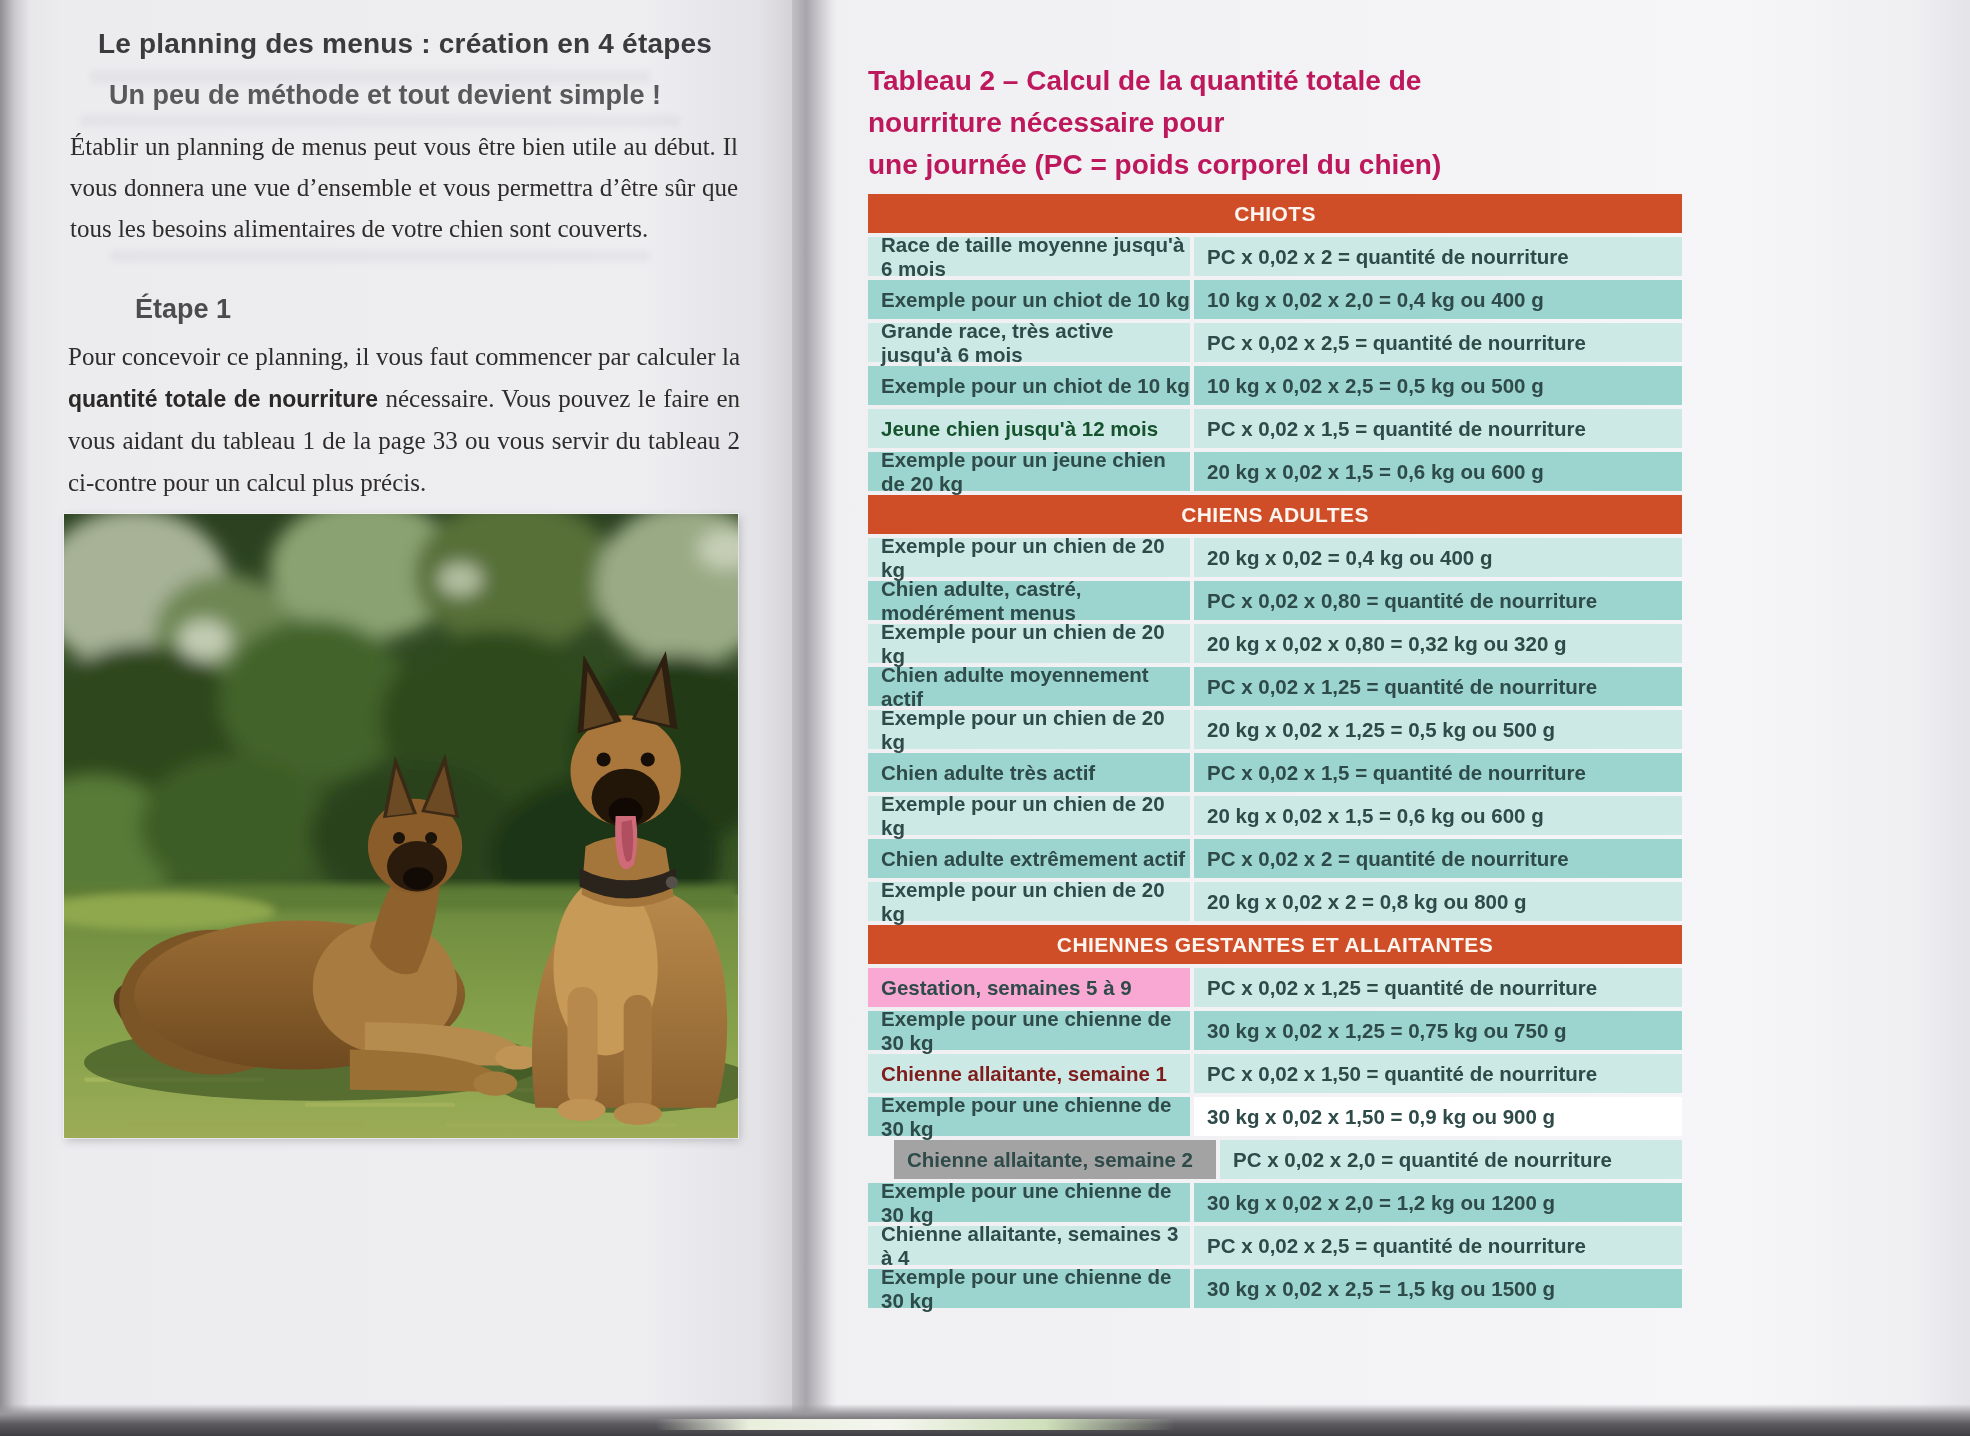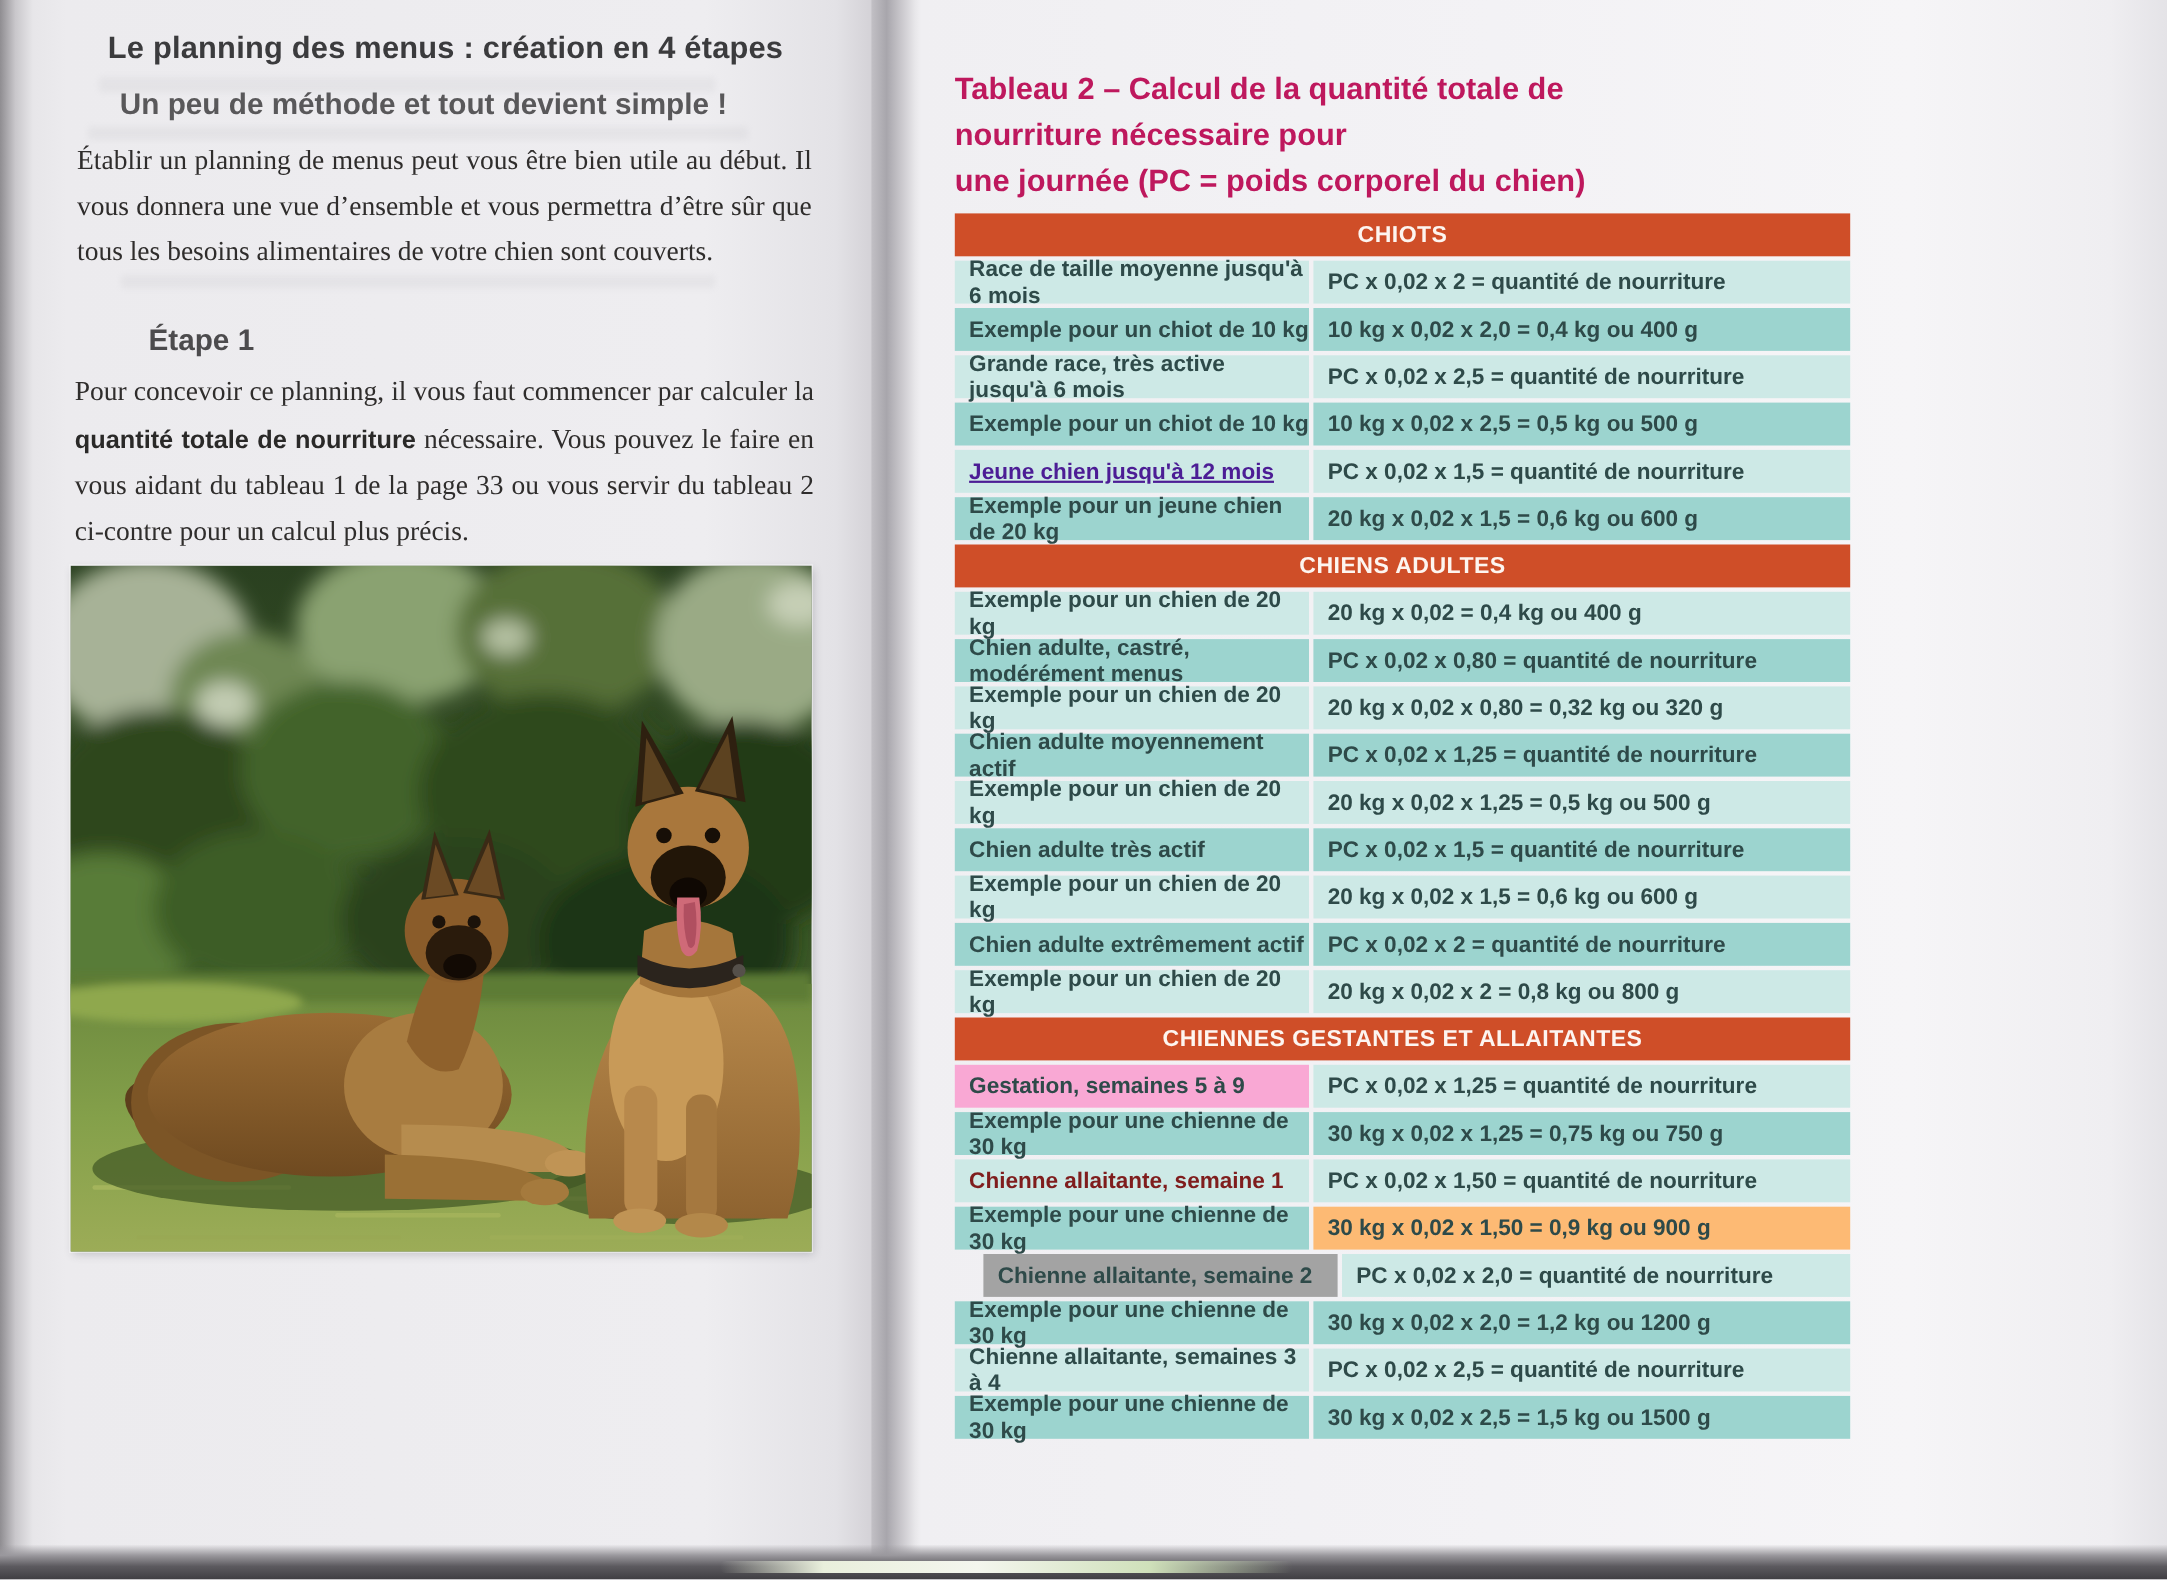--- a/index.html
+++ b/index.html
@@ -207,21 +207,21 @@
       </div>
       <div class="t-row">
         <div class="t-cell t-label" style="background: rgb(205, 233, 230); color: rgb(46, 74, 73);">Grande race, très active jusqu'à 6 mois</div>
         <div class="t-cell t-formula" style="background: rgb(205, 233, 230); color: rgb(46, 74, 73);">PC x 0,02 x 2,5 = quantité de nourriture</div>
       </div>
       <div class="t-row">
         <div class="t-cell t-label" style="background: rgb(156, 212, 207); color: rgb(46, 74, 73);">Exemple pour un chiot de 10 kg</div>
         <div class="t-cell t-formula" style="background: rgb(156, 212, 207); color: rgb(46, 74, 73);">10 kg x 0,02 x 2,5 = 0,5 kg ou 500 g</div>
       </div>
       <div class="t-row">
-        <div class="t-cell t-label" style="background: rgb(205, 233, 230); color: #4c1d95; text-decoration: underline;">Jeune chien jusqu'à 12 mois</div>
+        <div class="t-cell t-label" style="background: rgb(205, 233, 230); color: #14532d;">Jeune chien jusqu'à 12 mois</div>
         <div class="t-cell t-formula" style="background: rgb(205, 233, 230); color: rgb(46, 74, 73);">PC x 0,02 x 1,5 = quantité de nourriture</div>
       </div>
       <div class="t-row">
         <div class="t-cell t-label" style="background: rgb(156, 212, 207); color: rgb(46, 74, 73);">Exemple pour un jeune chien de 20 kg</div>
         <div class="t-cell t-formula" style="background: rgb(156, 212, 207); color: rgb(46, 74, 73);">20 kg x 0,02 x 1,5 = 0,6 kg ou 600 g</div>
       </div>
       <div class="t-header" style="background: rgb(207, 78, 40); color: rgb(253, 245, 240);">CHIENS ADULTES</div>
       <div class="t-row">
         <div class="t-cell t-label" style="background: rgb(205, 233, 230); color: rgb(46, 74, 73);">Exemple pour un chien de 20 kg</div>
         <div class="t-cell t-formula" style="background: rgb(205, 233, 230); color: rgb(46, 74, 73);">20 kg x 0,02 = 0,4 kg ou 400 g</div>
@@ -266,21 +266,21 @@
       <div class="t-row">
         <div class="t-cell t-label" style="background: rgb(156, 212, 207); color: rgb(46, 74, 73);">Exemple pour une chienne de 30 kg</div>
         <div class="t-cell t-formula" style="background: rgb(156, 212, 207); color: rgb(46, 74, 73);">30 kg x 0,02 x 1,25 = 0,75 kg ou 750 g</div>
       </div>
       <div class="t-row">
         <div class="t-cell t-label" style="background: rgb(205, 233, 230); color: #7f1d1d;">Chienne allaitante, semaine 1</div>
         <div class="t-cell t-formula" style="background: rgb(205, 233, 230); color: rgb(46, 74, 73);">PC x 0,02 x 1,50 = quantité de nourriture</div>
       </div>
       <div class="t-row">
         <div class="t-cell t-label" style="background: rgb(156, 212, 207); color: rgb(46, 74, 73);">Exemple pour une chienne de 30 kg</div>
-        <div class="t-cell t-formula" style="background: #fdba74; color: rgb(46, 74, 73); text-align: center;">30 kg x 0,02 x 1,50 = 0,9 kg ou 900 g</div>
+        <div class="t-cell t-formula" style="background: #ffffff; color: rgb(46, 74, 73); text-align: center;">30 kg x 0,02 x 1,50 = 0,9 kg ou 900 g</div>
       </div>
       <div class="t-row">
         <div class="t-cell t-label" style="background: #a3a3a3; color: rgb(46, 74, 73); margin-left: 26px;">Chienne allaitante, semaine 2</div>
         <div class="t-cell t-formula" style="background: rgb(205, 233, 230); color: rgb(46, 74, 73);">PC x 0,02 x 2,0 = quantité de nourriture</div>
       </div>
       <div class="t-row">
         <div class="t-cell t-label" style="background: rgb(156, 212, 207); color: rgb(46, 74, 73);">Exemple pour une chienne de 30 kg</div>
         <div class="t-cell t-formula" style="background: rgb(156, 212, 207); color: rgb(46, 74, 73);">30 kg x 0,02 x 2,0 = 1,2 kg ou 1200 g</div>
       </div>
       <div class="t-row">

